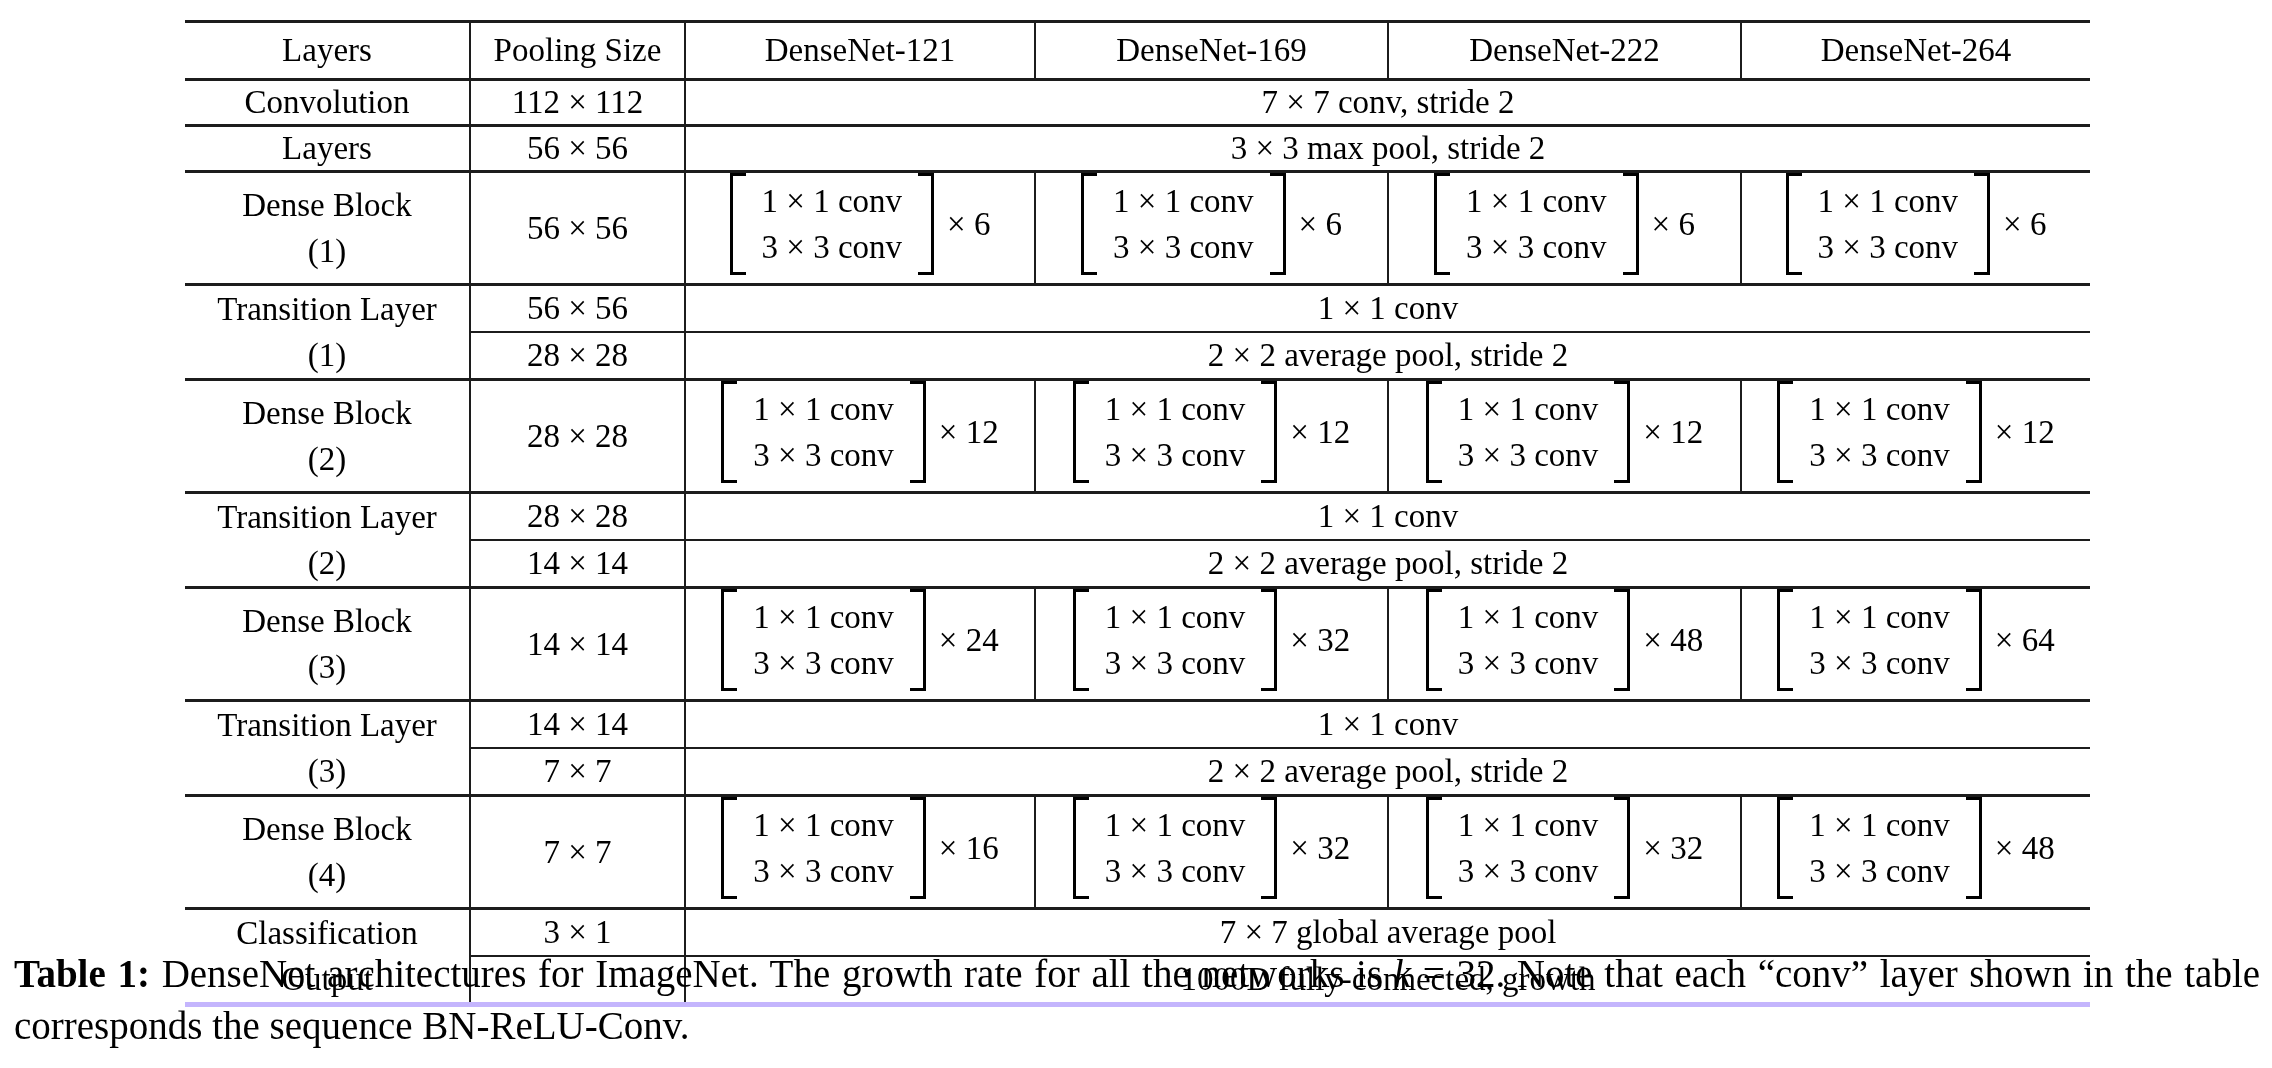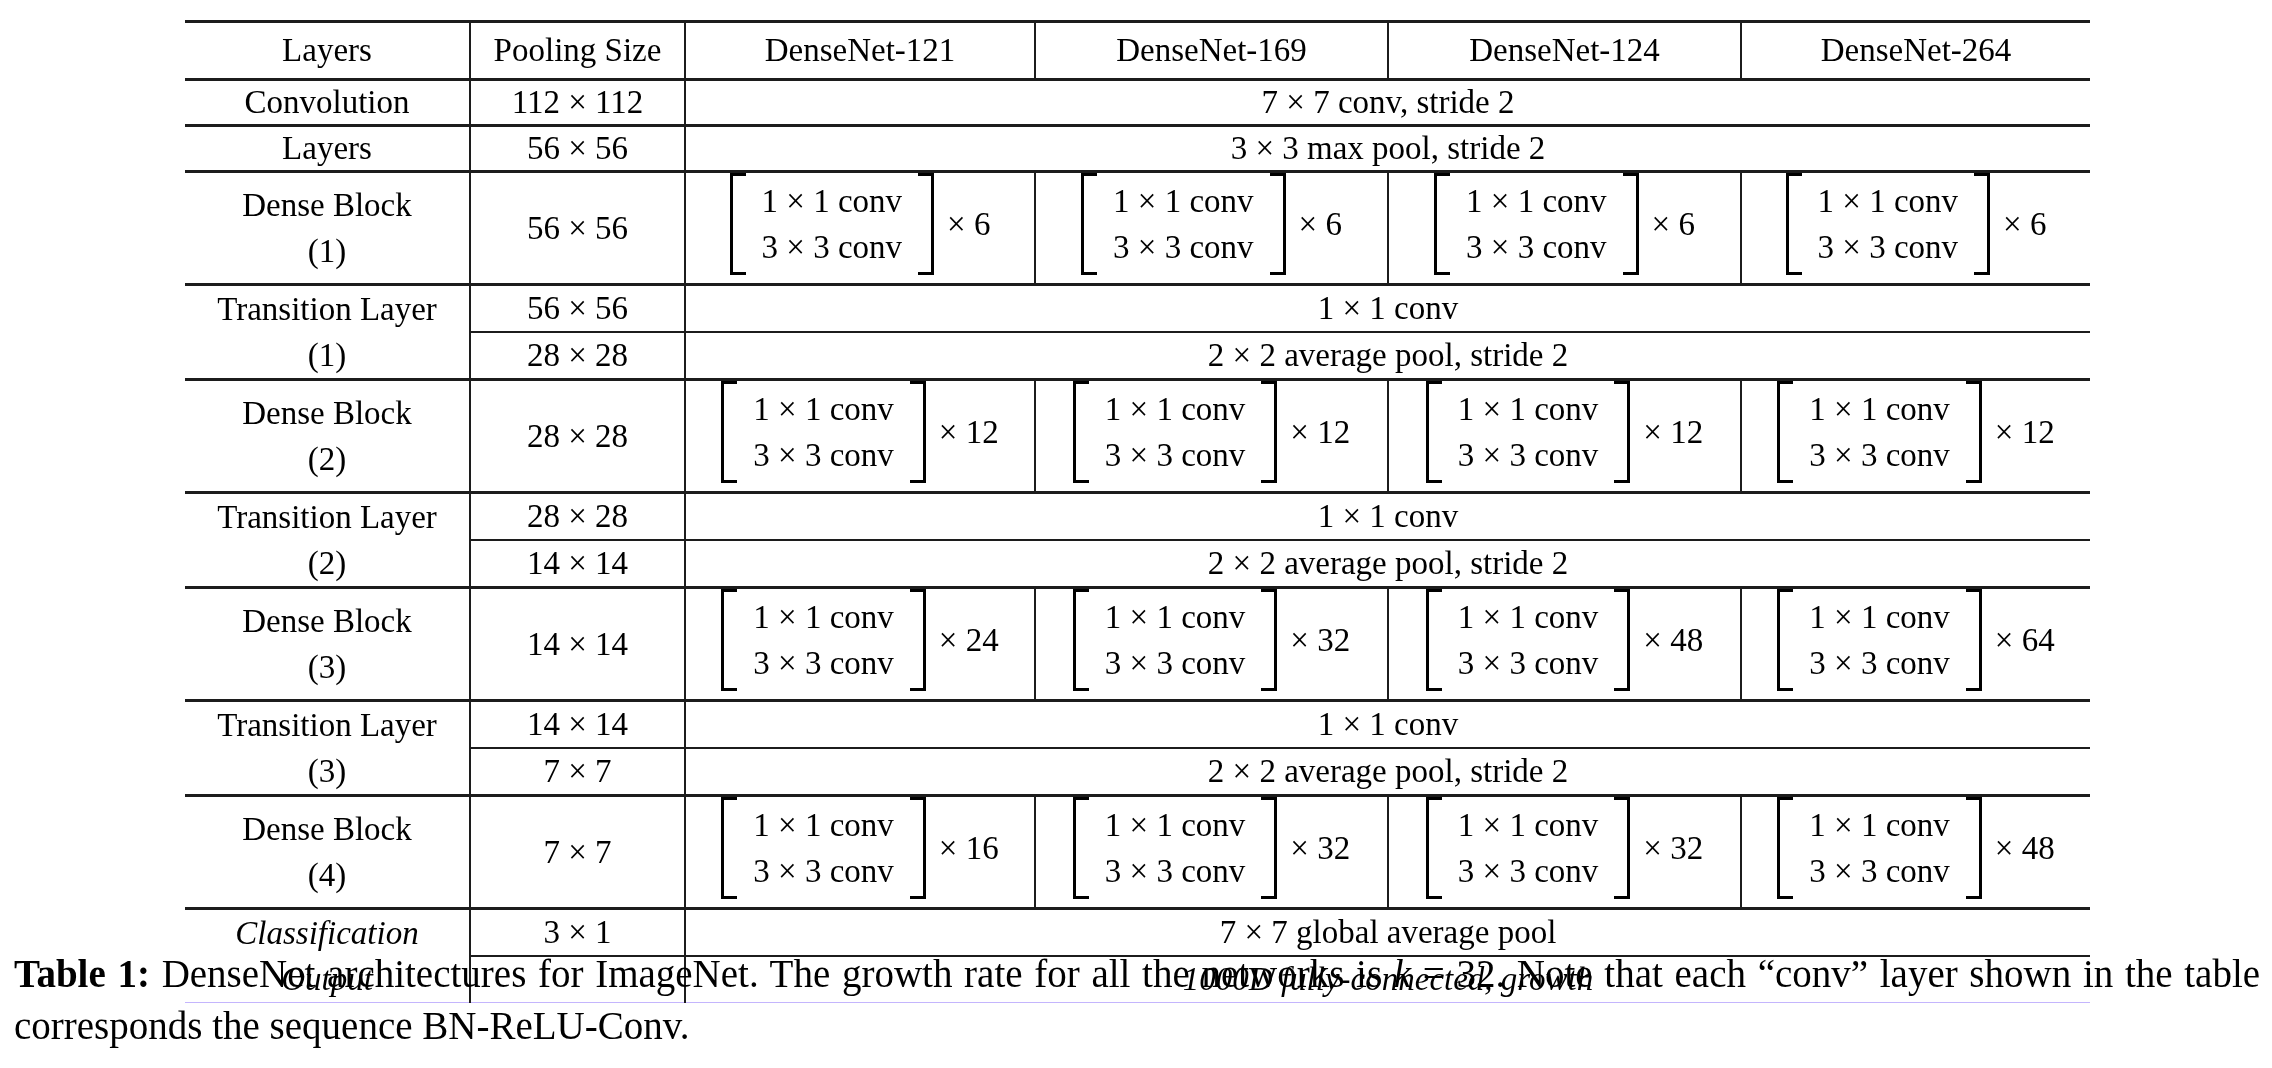--- a/index.html
+++ b/index.html
@@ -9,21 +9,21 @@
   }
   .table-wrap{position:absolute;left:185px;top:20px;}
   table.arch{
     border-collapse:collapse;table-layout:fixed;width:1905px;
     font-size:33px;
   }
   td{vertical-align:middle;text-align:center;padding:0;}
   
   .bt  td{border-top:3px solid #1c1c1c;}            
   .cl  td{border-top:2px solid #1c1c1c;}            
-  .bb-cell{border-bottom:1px solid #c4b5fd;font-style:italic;}        
+  .bb-cell{border-bottom:5px solid #c4b5fd;}        
   .vr{border-right:2px solid #1c1c1c;}              
   
   tr.h-head td{height:55px;}
   tr.h-sub  td{height:43px;}
   tr.h-dense td{height:95px;}
   .two-line{line-height:46px;}
   
   .mx{display:inline-flex;align-items:stretch;}
   .mx-body{display:flex;flex-direction:column;justify-content:center;
            padding:5px 16px;line-height:46px;white-space:nowrap;}
@@ -53,21 +53,21 @@
     <col style="width:353px">
         <col style="width:349px">
   </colgroup>
 
   <tbody>
         <tr class="bt h-head">
     <td class="vr">Layers</td>
     <td class="vr">Pooling Size</td>
     <td class="vr">DenseNet-121</td>
     <td class="vr">DenseNet-169</td>
-    <td class="vr">DenseNet-124</td>
+    <td class="vr">DenseNet-222</td>
     <td>DenseNet-264</td>
   </tr>
 
   <tr class="bt h-sub">
     <td class="vr">Convolution</td>
     <td class="vr">112 × 112</td>
     <td colspan="4">7 × 7 conv, stride 2</td>
   </tr>
 
   <tr class="bt h-sub">

